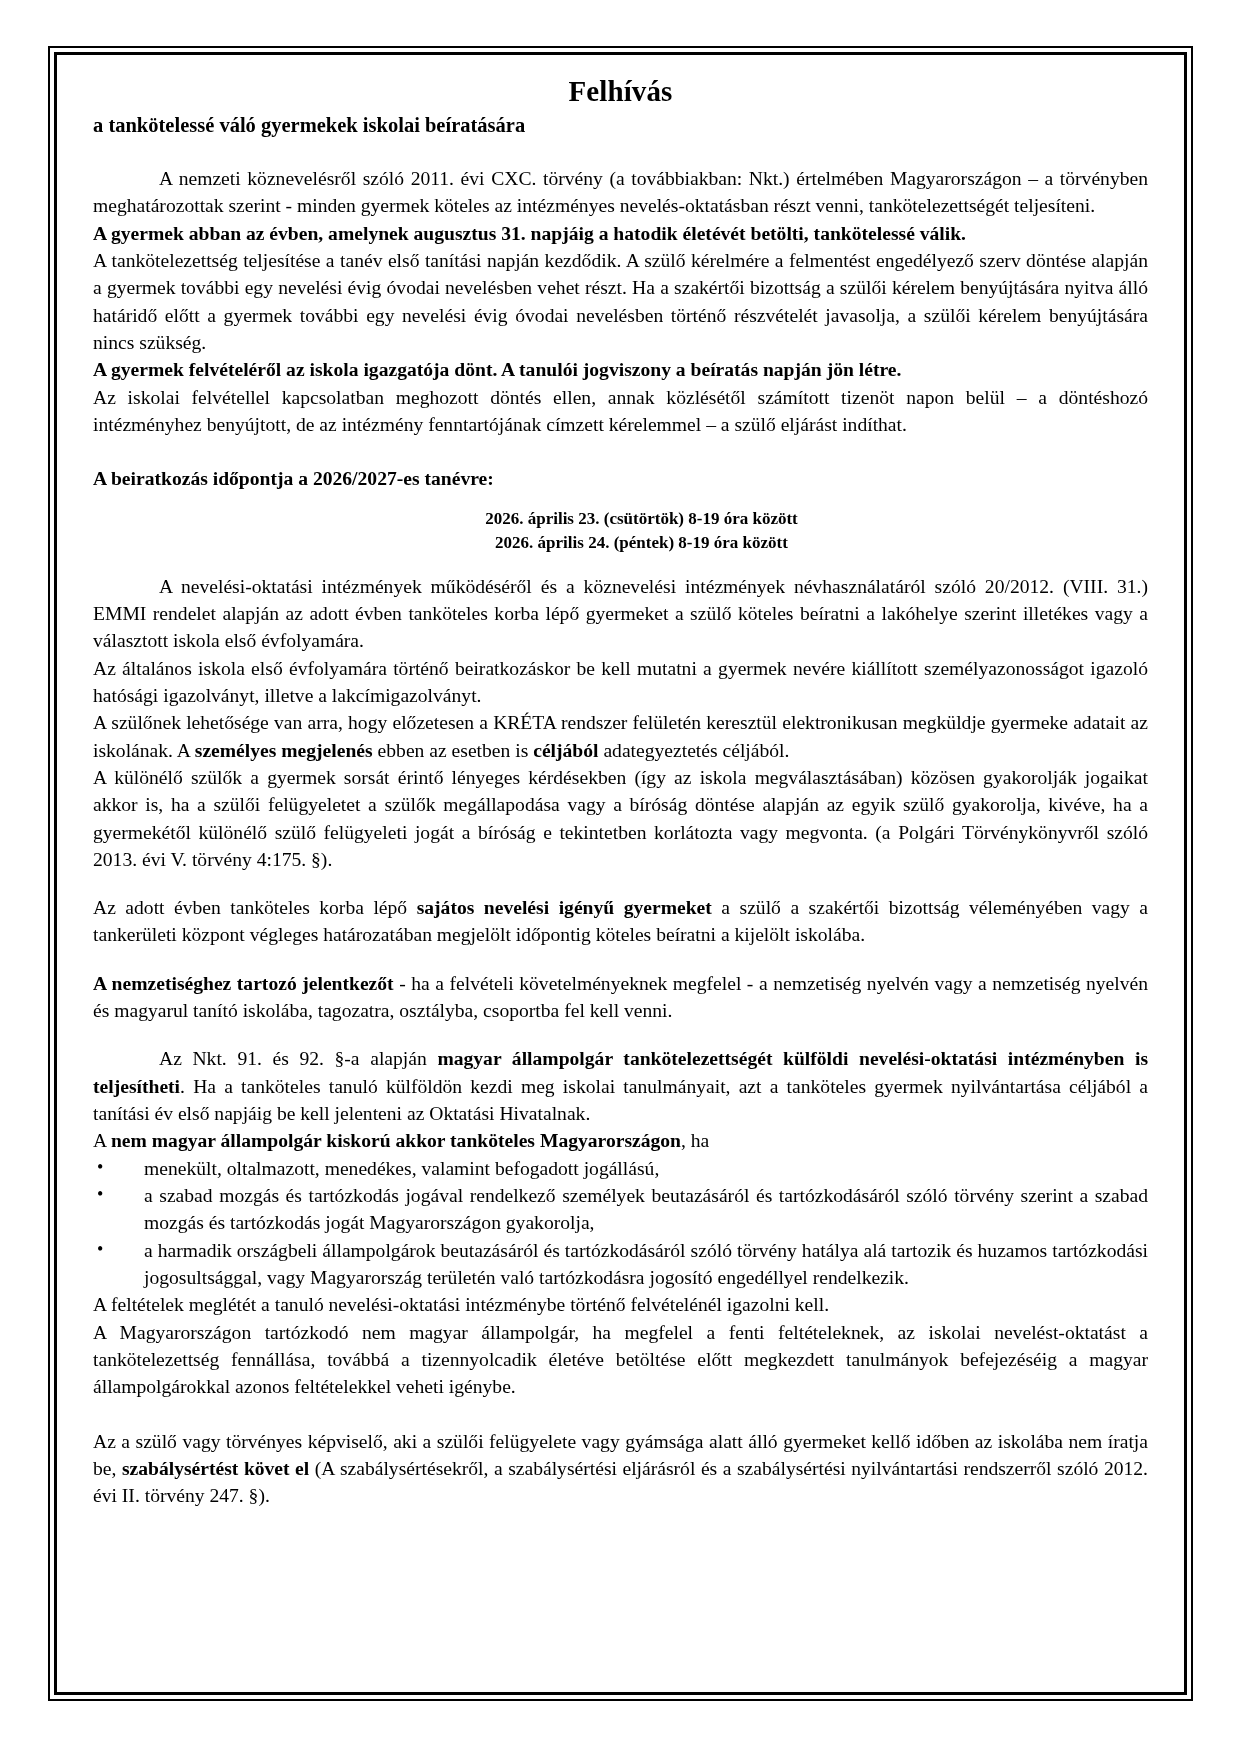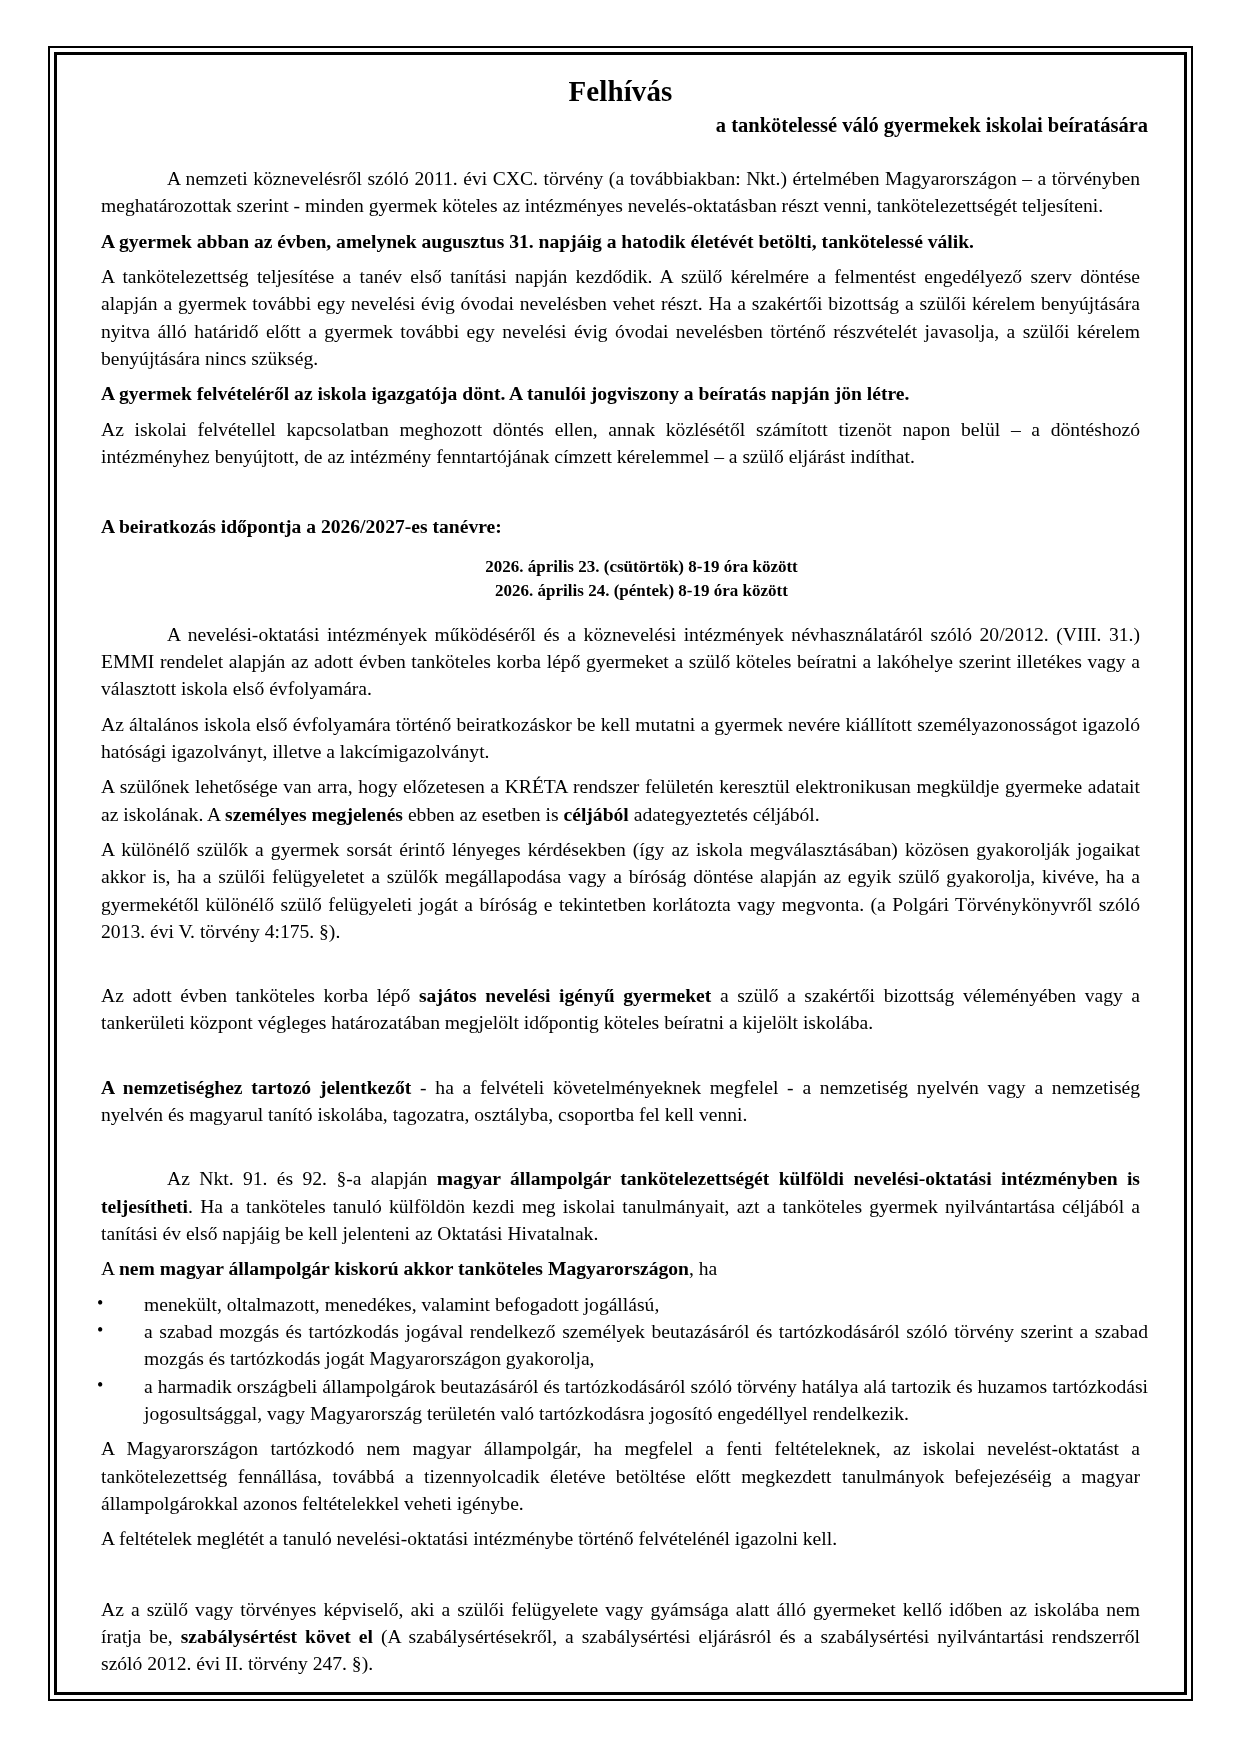--- a/index.html
+++ b/index.html
@@ -48,30 +48,30 @@
     font-size: 29px;
     font-weight: bold;
     text-align: center;
     margin: 0 0 4px 0;
     line-height: 1.22;
     letter-spacing: 0.1px;
   }
   h2.doc-subtitle {
     font-size: 20.5px;
     font-weight: bold;
-    text-align: right;
+    text-align: left;
     margin: 0 0 26px 0;
     line-height: 1.25;
   }
 
   p.body {
     font-size: 19.6px;
     line-height: 1.395;
     text-align: justify;
-    margin: 8px;
+    margin: 0;
     hyphens: none;
   }
   p.indent { text-indent: 66px; }
 
   .b { font-weight: bold; }
   .u-bold {
     font-weight: bold;
   }
 
   .date-line {
@@ -165,23 +165,23 @@
     <p class="body indent"><span>Az Nkt. 91. és 92. §-a alapján </span><span class="b">magyar állampolgár tankötelezettségét külföldi nevelési-oktatási intézményben is teljesítheti</span><span>. Ha a tanköteles tanuló külföldön kezdi meg iskolai tanulmányait, azt a tanköteles gyermek nyilvántartása céljából a tanítási év első napjáig be kell jelenteni az Oktatási Hivatalnak.</span></p>
 
     <p class="body"><span>A </span><span class="b">nem magyar állampolgár kiskorú akkor tanköteles Magyarországon</span><span>, ha</span></p>
 
     <ul class="bullets">
       <li><span class="bullet-mark">•</span><span>menekült, oltalmazott, menedékes, valamint befogadott jogállású,</span></li>
       <li><span class="bullet-mark">•</span><span>a szabad mozgás és tartózkodás jogával rendelkező személyek beutazásáról és tartózkodásáról szóló törvény szerint a szabad mozgás és tartózkodás jogát Magyarországon gyakorolja,</span></li>
       <li><span class="bullet-mark">•</span><span>a harmadik országbeli állampolgárok beutazásáról és tartózkodásáról szóló törvény hatálya alá tartozik és huzamos tartózkodási jogosultsággal, vagy Magyarország területén való tartózkodásra jogosító engedéllyel rendelkezik.</span></li>
     </ul>
 
+    <p class="body">A feltételek meglétét a tanuló nevelési-oktatási intézménybe történő felvételénél igazolni kell.</p>
+
     <p class="body">A Magyarországon tartózkodó nem magyar állampolgár, ha megfelel a fenti feltételeknek, az iskolai nevelést-oktatást a tankötelezettség fennállása, továbbá a tizennyolcadik életéve betöltése előtt megkezdett tanulmányok befejezéséig a magyar állampolgárokkal azonos feltételekkel veheti igénybe.</p>
-
-    <p class="body">A feltételek meglétét a tanuló nevelési-oktatási intézménybe történő felvételénél igazolni kell.</p>
 
     <div class="spacer-md"></div>
 
     <p class="body"><span>Az a szülő vagy törvényes képviselő, aki a szülői felügyelete vagy gyámsága alatt álló gyermeket kellő időben az iskolába nem íratja be, </span><span class="b">szabálysértést követ el</span><span> (A szabálysértésekről, a szabálysértési eljárásról és a szabálysértési nyilvántartási rendszerről szóló 2012. évi II. törvény 247. §).</span></p>
 
     <div class="spacer-md"></div>
 
 
   </div>
 </div>

